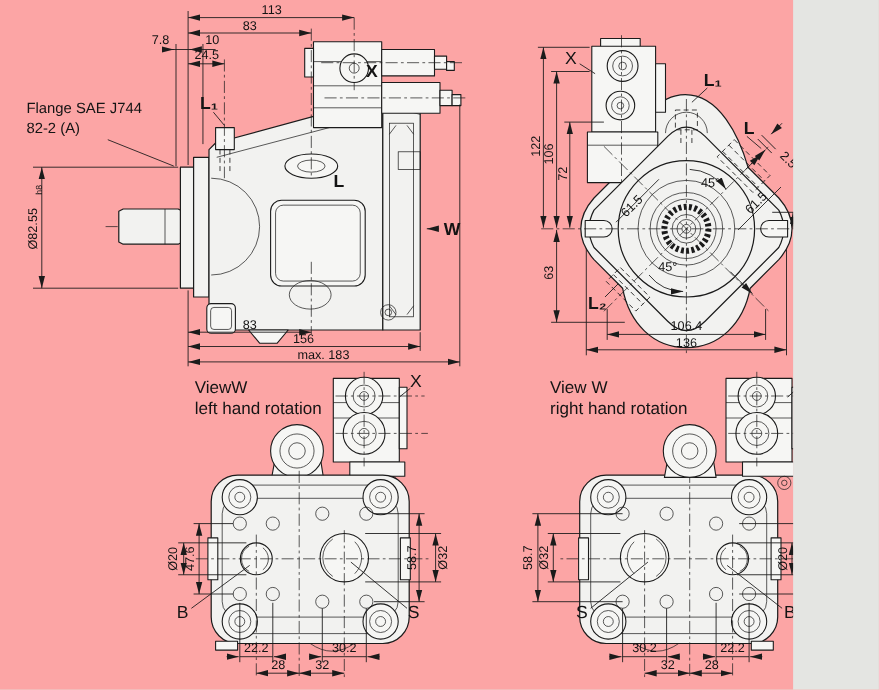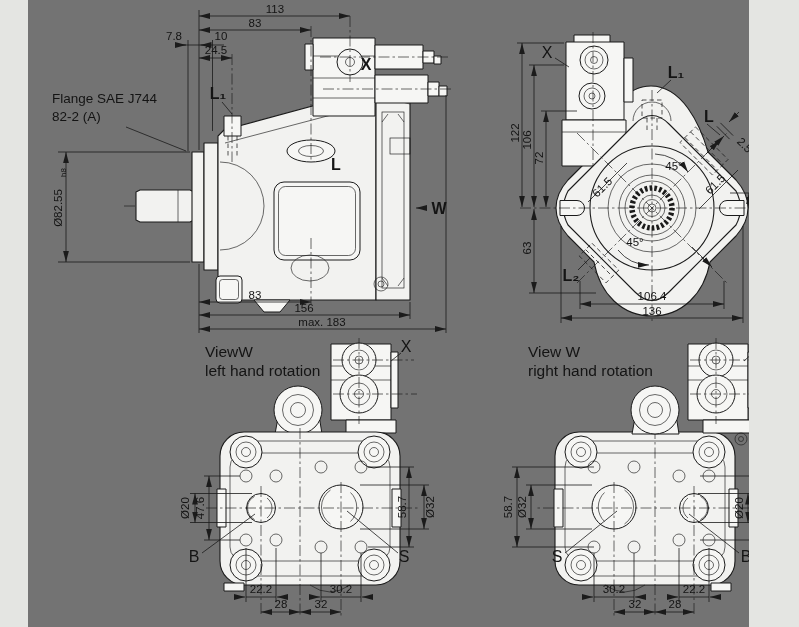--- a/index.html
+++ b/index.html
@@ -1,17 +1,17 @@
 <!DOCTYPE html>
 <html><head>
 <meta charset="utf-8">
 <style>
   html,body{margin:0;padding:0;}
   body{background:#e4e5e2;font-family:"Liberation Sans","DejaVu Sans",sans-serif;}
-  .page{position:relative;width:721px;height:627px;background:#737373;overflow:hidden;margin-left:28px;}
+  .page{position:relative;width:721px;height:627px;background:#fca5a5;overflow:hidden;}
   svg{display:block;}
   .ol{fill:#f2f2f0;stroke:#1b1b1b;stroke-width:1.1;stroke-linejoin:round;}
   .ol2{fill:none;stroke:#1b1b1b;stroke-width:1.1;stroke-linejoin:round;}
   .w{fill:#f6f6f4;stroke:#1b1b1b;stroke-width:1;stroke-linejoin:round;}
   .thin{fill:none;stroke:#1b1b1b;stroke-width:0.65;}
   .dim{fill:none;stroke:#1b1b1b;stroke-width:0.8;}
   .cl{fill:none;stroke:#1b1b1b;stroke-width:0.65;stroke-dasharray:11 3 2.5 3;}
   .hid{fill:none;stroke:#1b1b1b;stroke-width:0.75;stroke-dasharray:4.5 3;}
   .spline{fill:none;stroke:#1b1b1b;stroke-width:5.5;stroke-dasharray:2.6 2.2;}
   text{fill:#141414;font-family:"Liberation Sans","DejaVu Sans",sans-serif;}

